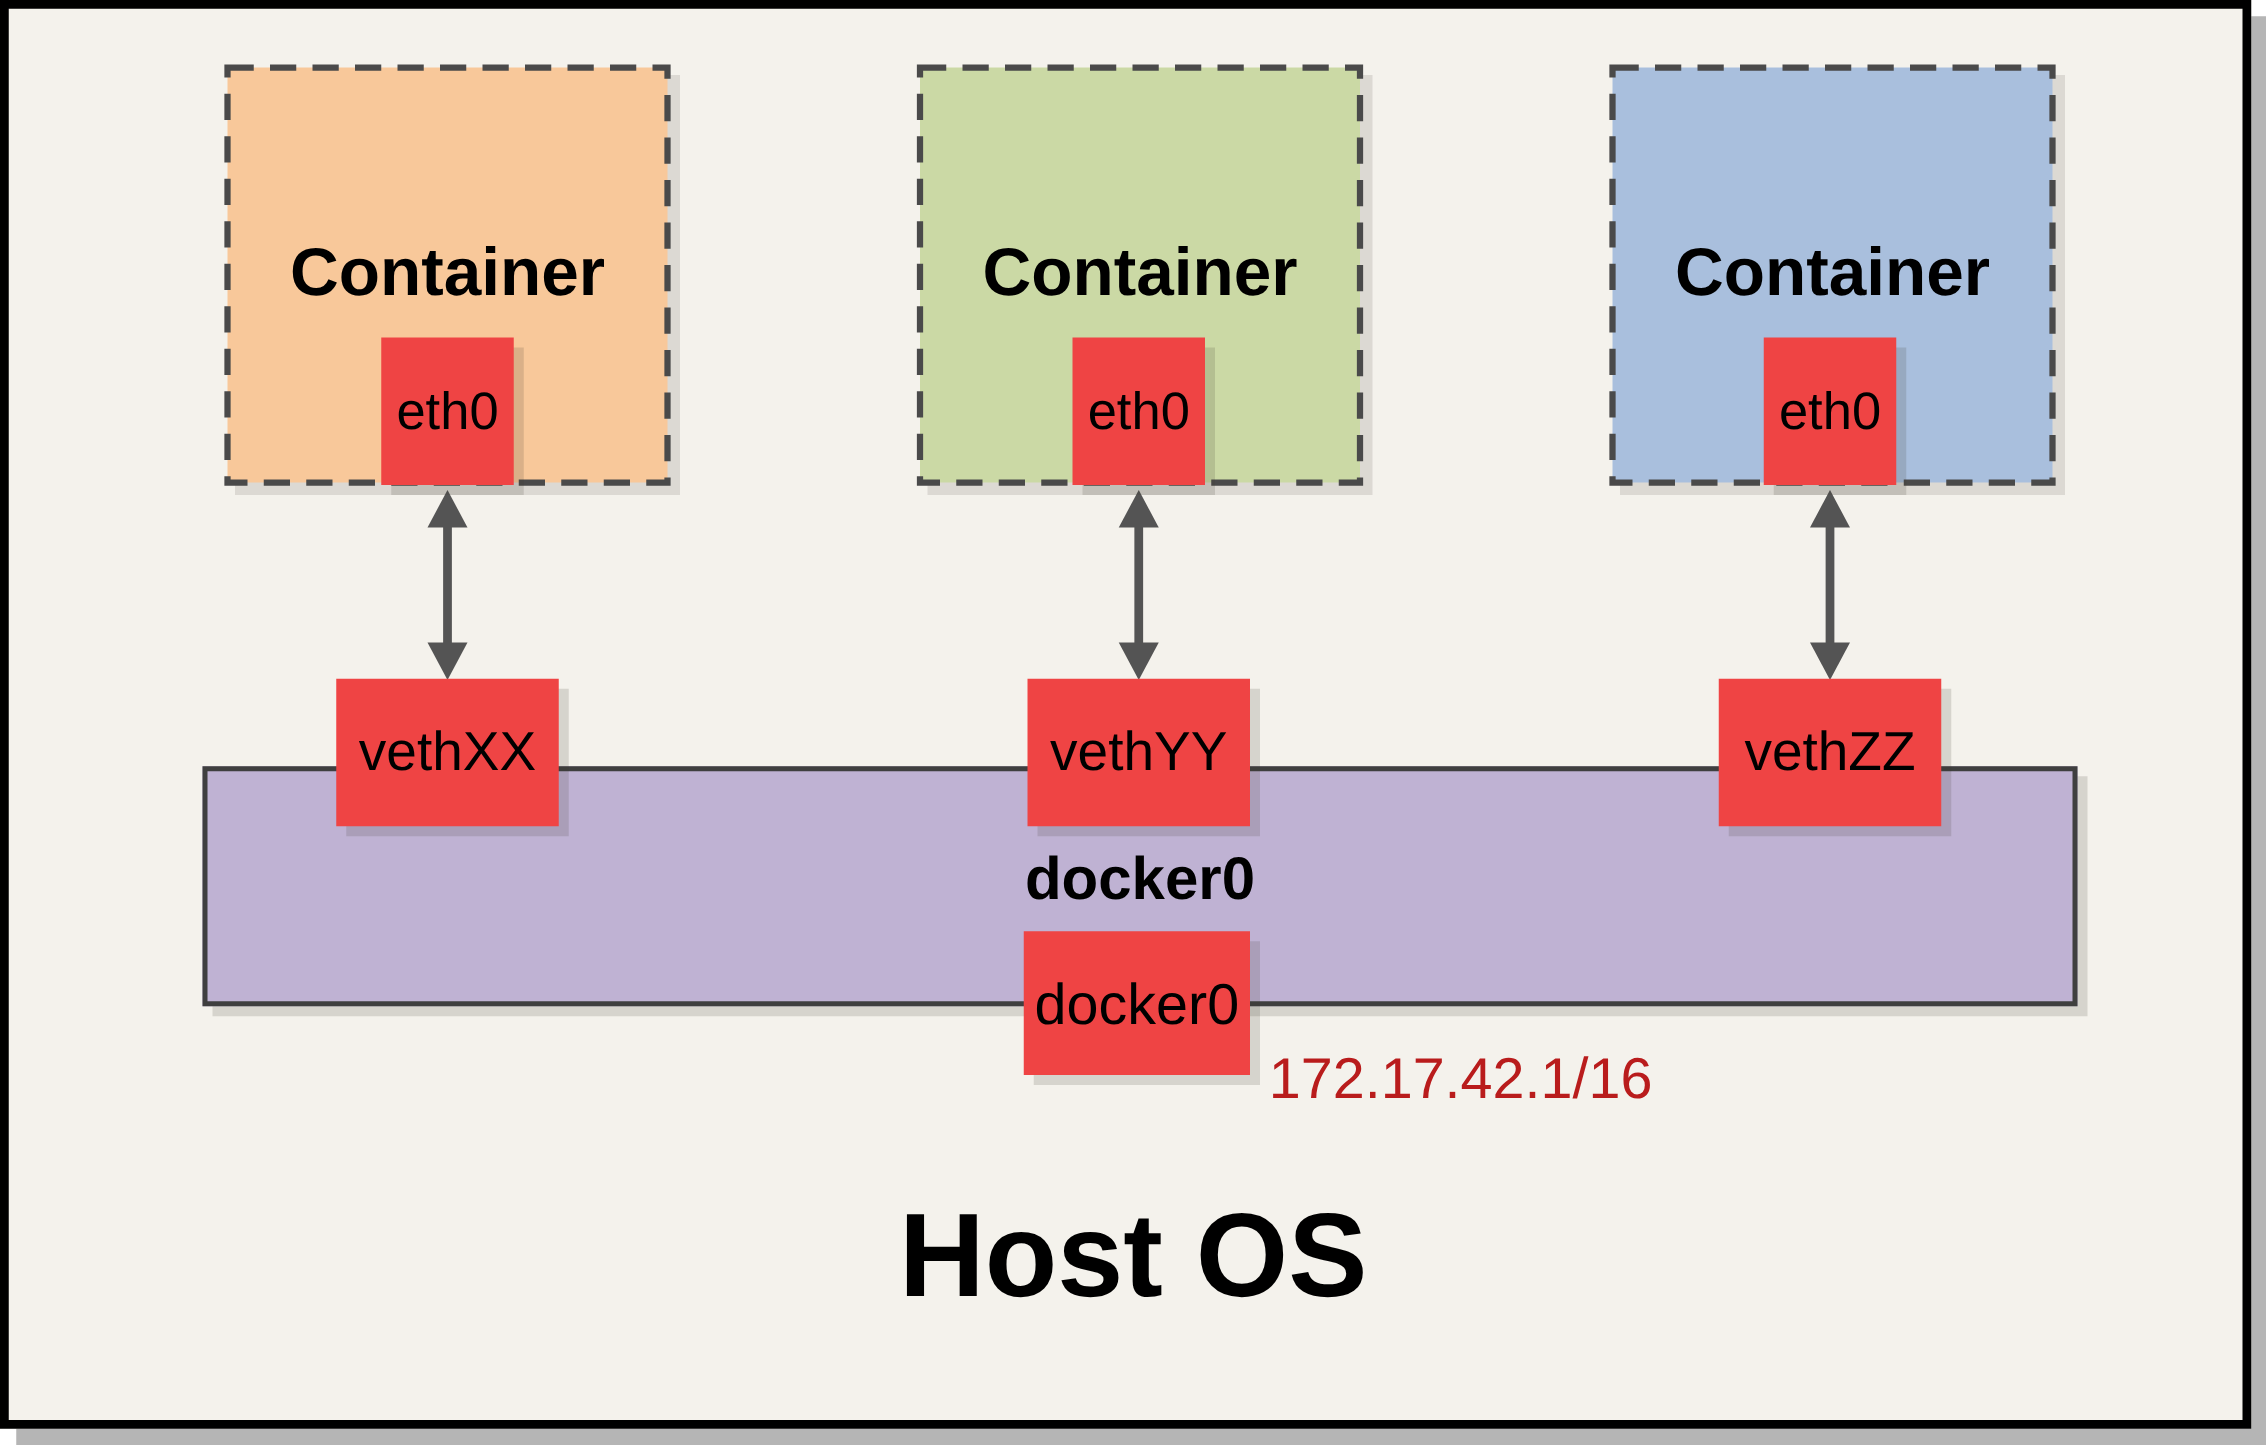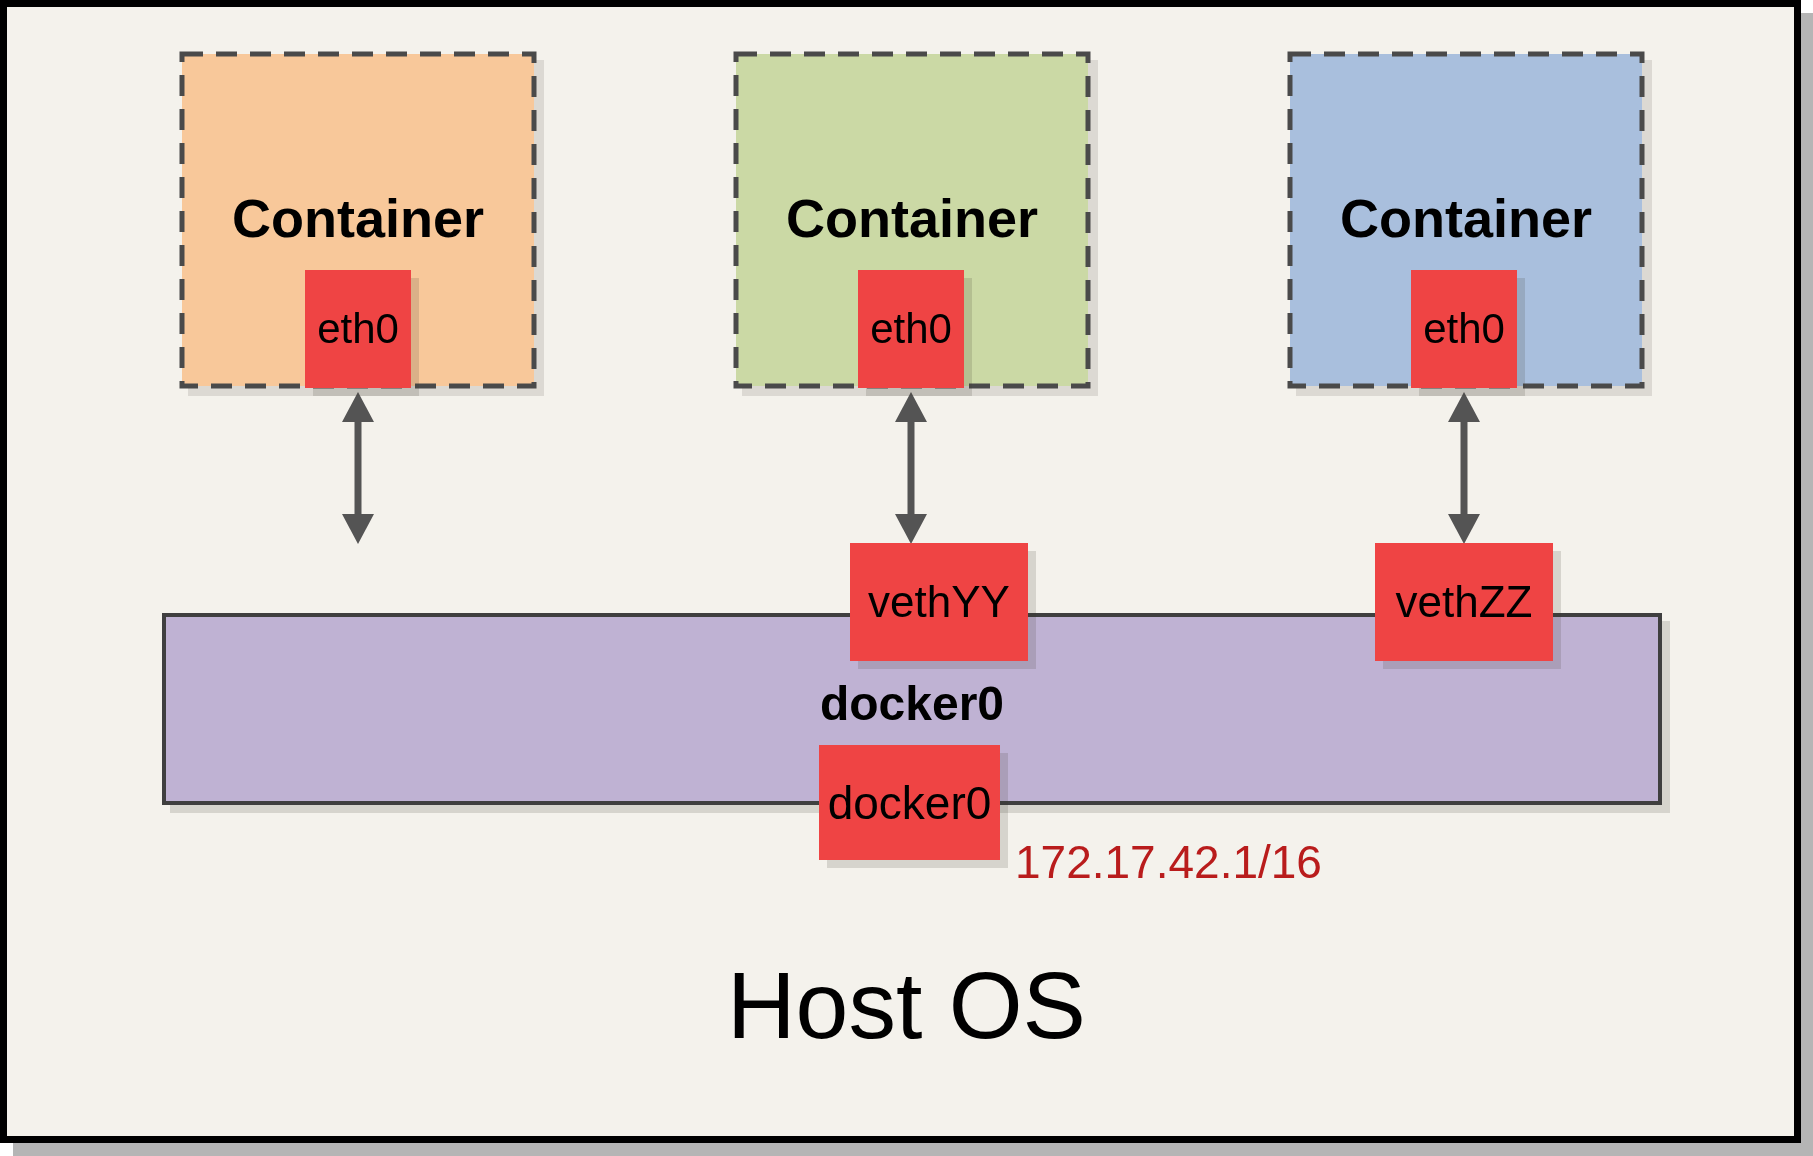--- a/index.html
+++ b/index.html
@@ -92,21 +92,21 @@
     line-height: 48px;
     color: #b91c1c;
   }
   .host-label {
     position: absolute;
     left: 0; right: 0;
     top: 958px;
     text-align: center;
     font-size: 95px;
     line-height: 95px;
-    font-weight: normal;
+    font-weight: bold;
     color: #000000;
   }
 </style>
 </head>
 <body>
 
 <div class="page">
 
   <div class="card"></div>
 
@@ -157,21 +157,24 @@
   <div class="label-box eth-box" style="left:305px">
     <span>eth0</span>
   </div>
   <div class="label-box eth-box" style="left:858px">
     <span>eth0</span>
   </div>
   <div class="label-box eth-box" style="left:1411px">
     <span>eth0</span>
   </div>
 
-  <div class="label-box veth-box" style="left:850px">
+  <div class="label-box veth-box" style="left:269px">
+    <span>vethXX</span>
+  </div>
+  <div class="label-box veth-box" style="left:822px">
     <span>vethYY</span>
   </div>
   <div class="label-box veth-box" style="left:1375px">
     <span>vethZZ</span>
   </div>
 
   <div class="label-box bridge-if-box">
     <span>docker0</span>
   </div>
 

